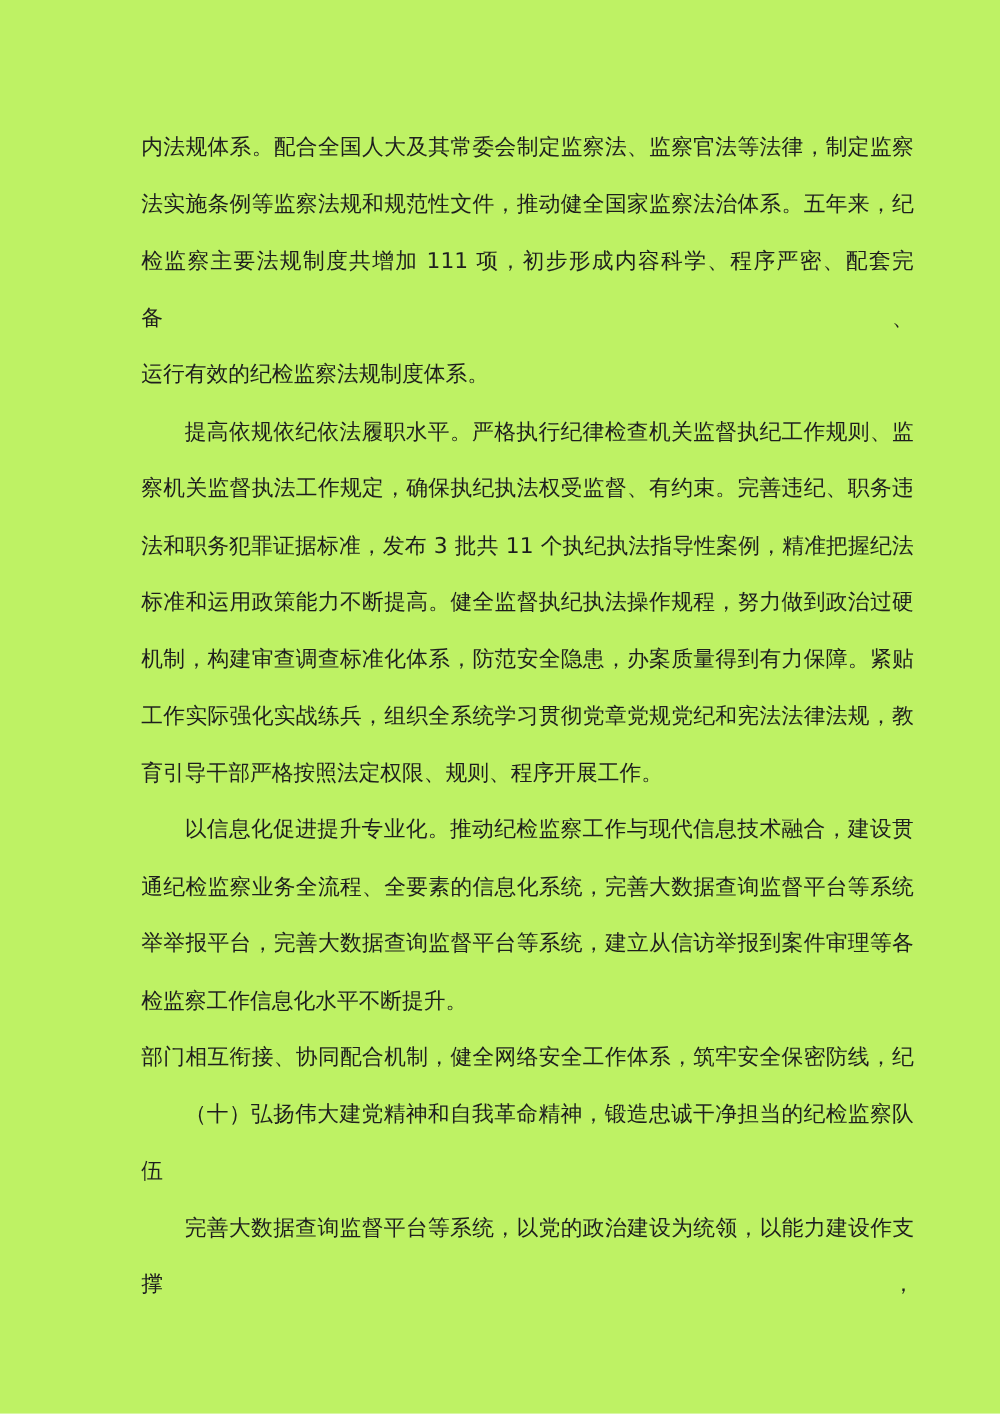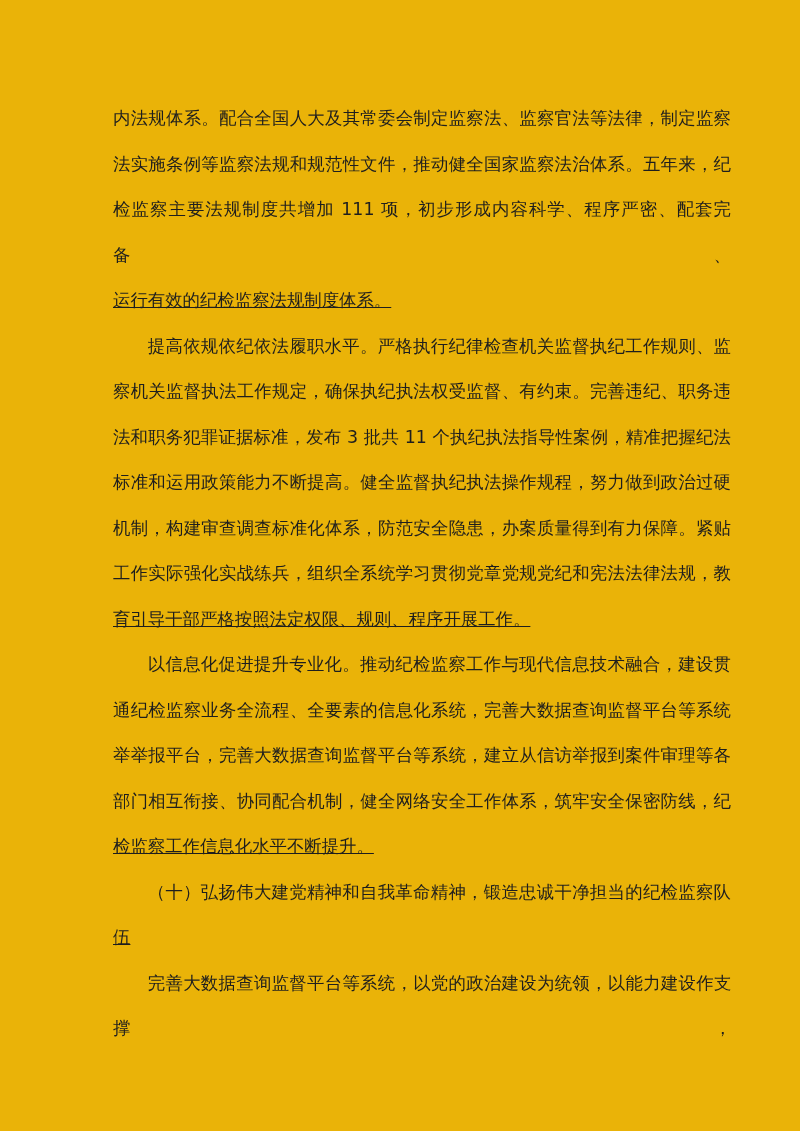--- a/index.html
+++ b/index.html
@@ -4,21 +4,21 @@
 <style>
   html, body {
     margin: 0;
     padding: 0;
     background: #ffffff;
   }
   .page {
     position: relative;
     width: 800px;
     height: 1131px;
-    background: #eab308;
+    background: #bef264;
     overflow: hidden;
   }
   .content {
     position: absolute;
     top: 96px;
     left: 113px;
     width: 618px;
     font-family: "DejaVu Sans", "Liberation Sans", sans-serif;
     font-size: 17.4px;
     font-weight: 400;
@@ -36,21 +36,20 @@
   
   .just {
     text-align: justify;
     text-align-last: justify;
     text-justify: inter-ideograph;
   }
   
   .last {
     text-align: right;
     text-align-last: left;
-    text-decoration: underline;
   }
   
   .indent {
     text-indent: 34.8px;
   }
   
   .tight {
     letter-spacing: -0.3px;
   }
 </style>
@@ -74,22 +73,22 @@
       <div class="line just">标准和运用政策能力不断提高。健全监督执纪执法操作规程，努力做到政治过硬</div>
       <div class="line just">机制，构建审查调查标准化体系，防范安全隐患，办案质量得到有力保障。紧贴</div>
       <div class="line just">工作实际强化实战练兵，组织全系统学习贯彻党章党规党纪和宪法法律法规，教</div>
       <div class="line last">育引导干部严格按照法定权限、规则、程序开展工作。</div>
     </div>
 
     <div class="para">
       <div class="line just indent">以信息化促进提升专业化。推动纪检监察工作与现代信息技术融合，建设贯</div>
       <div class="line just">通纪检监察业务全流程、全要素的信息化系统，完善大数据查询监督平台等系统</div>
       <div class="line just">举举报平台，完善大数据查询监督平台等系统，建立从信访举报到案件审理等各</div>
+      <div class="line last">检监察工作信息化水平不断提升。</div>
       <div class="line just">部门相互衔接、协同配合机制，健全网络安全工作体系，筑牢安全保密防线，纪</div>
-      <div class="line last">检监察工作信息化水平不断提升。</div>
     </div>
 
     <div class="para">
       <div class="line just indent">（十）弘扬伟大建党精神和自我革命精神，锻造忠诚干净担当的纪检监察队</div>
       <div class="line last">伍</div>
     </div>
 
     <div class="para">
       <div class="line just indent tight">完善大数据查询监督平台等系统，以党的政治建设为统领，以能力建设作支撑，</div>
     </div>

